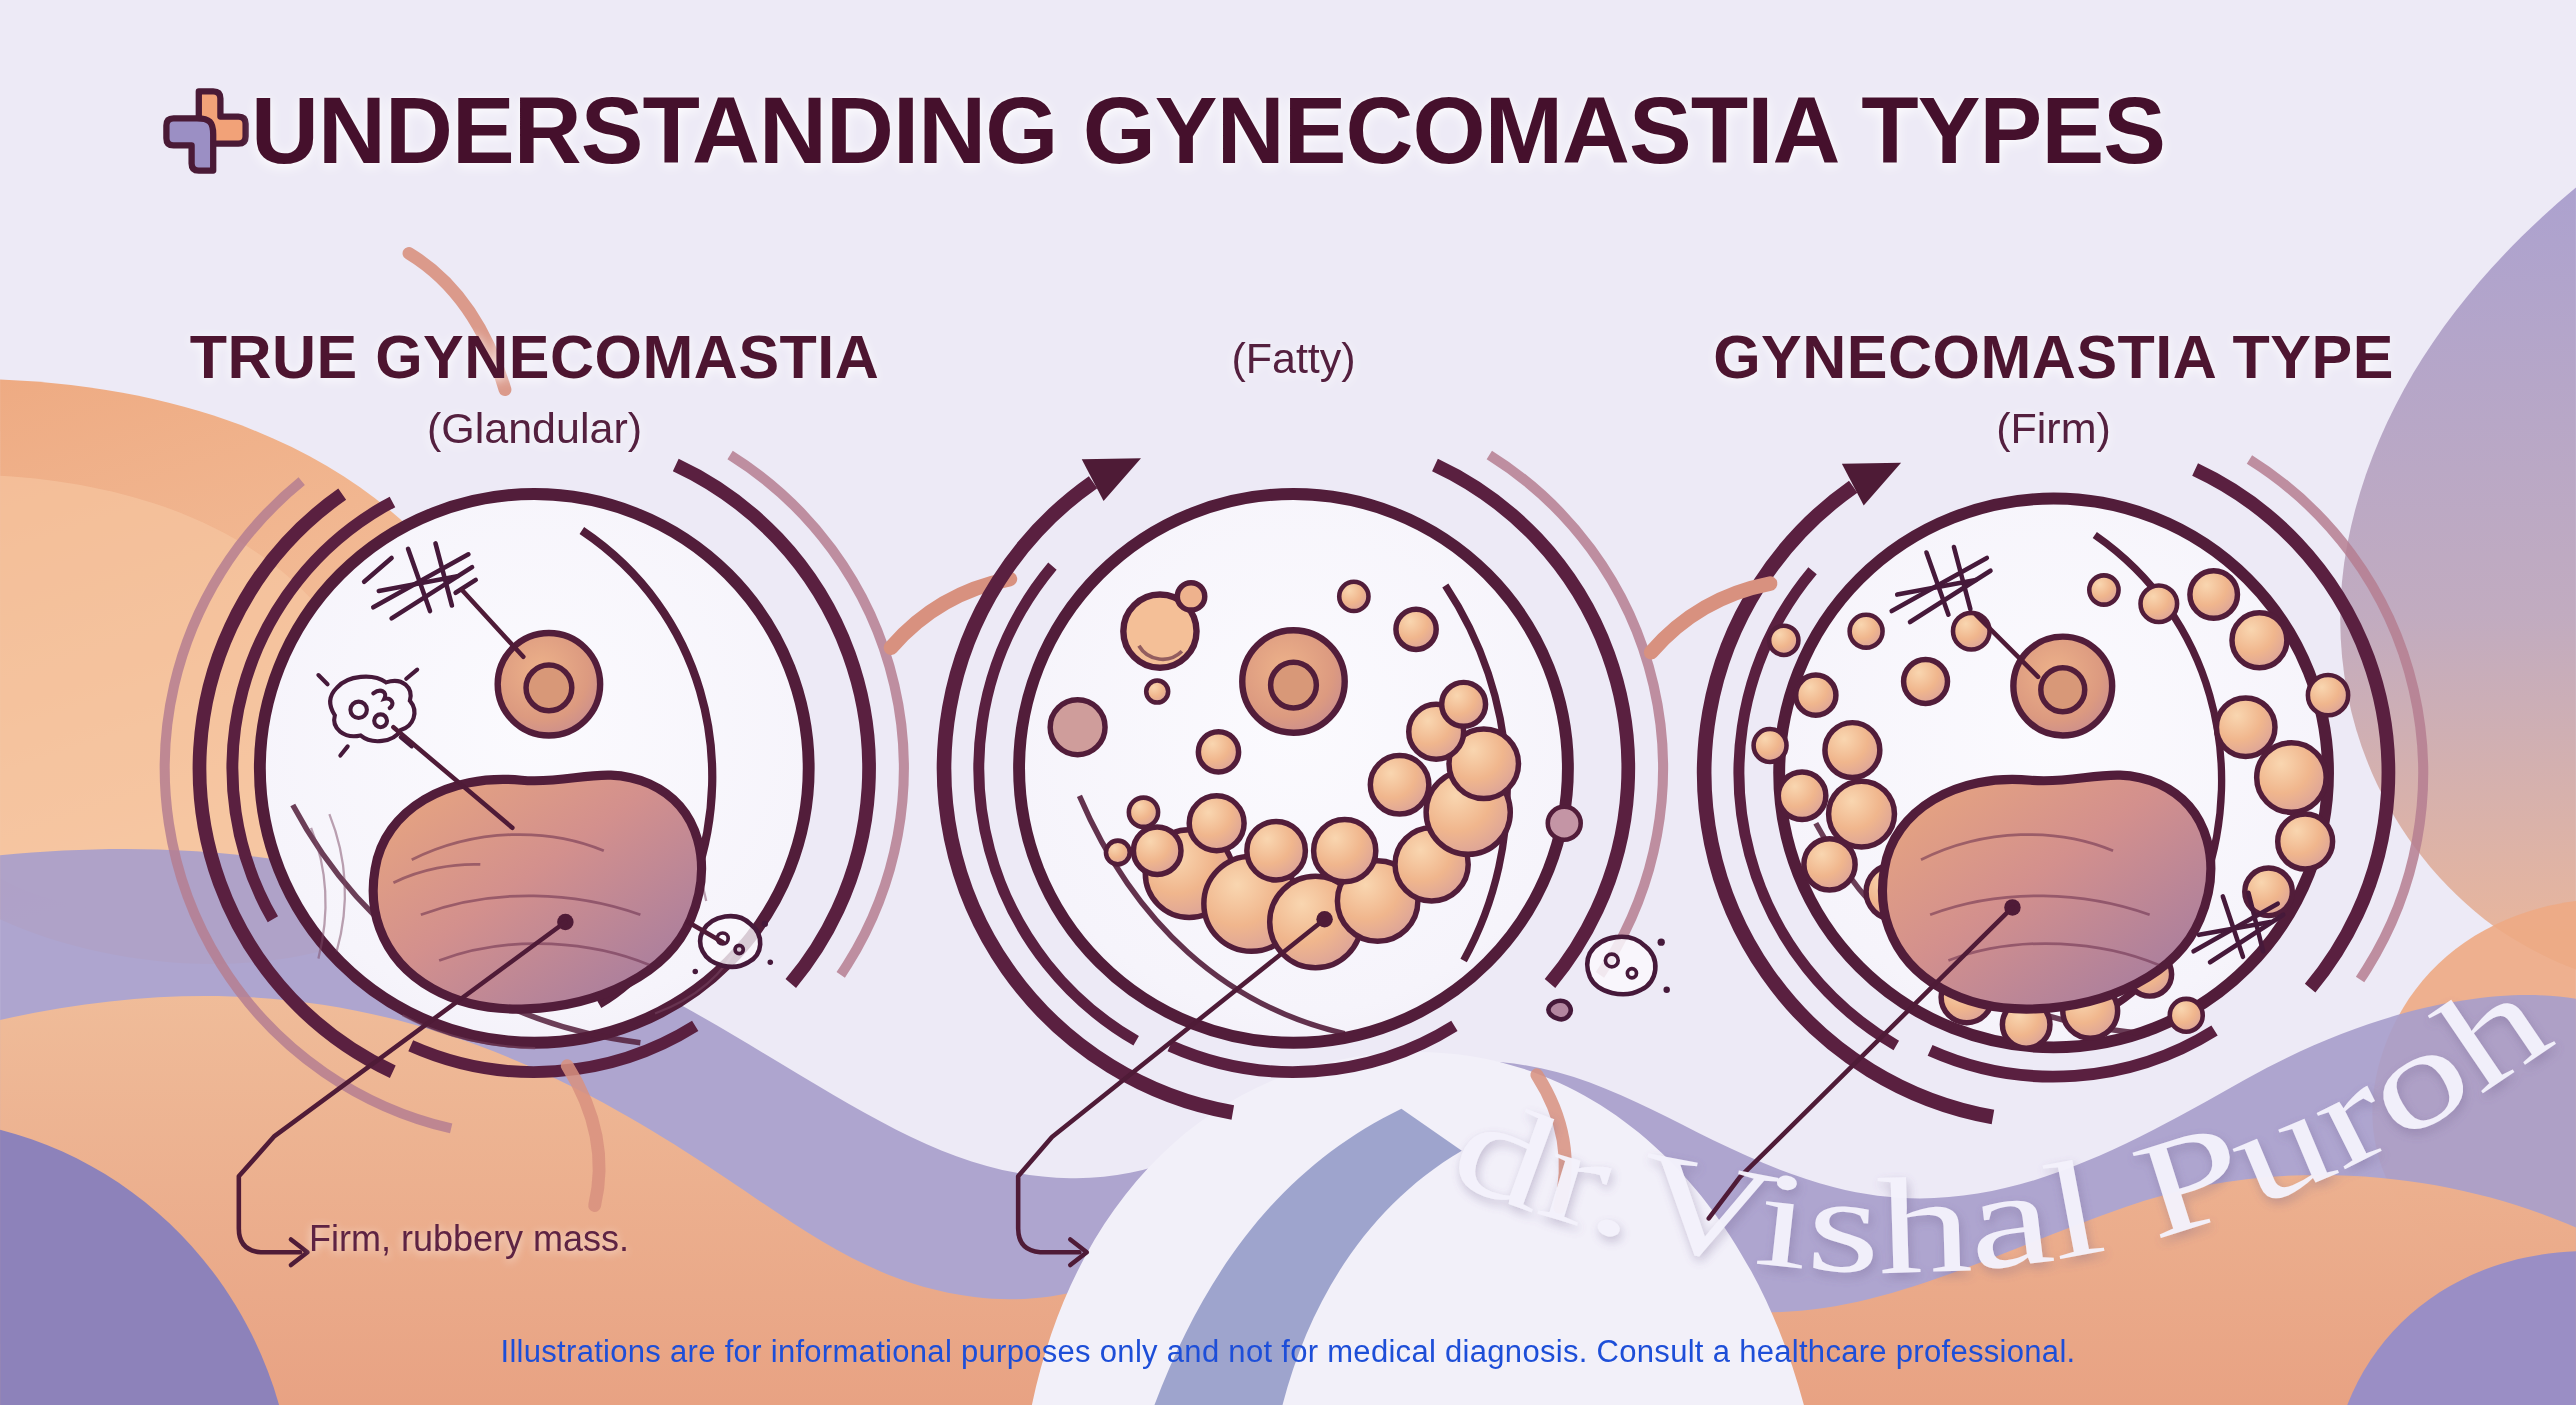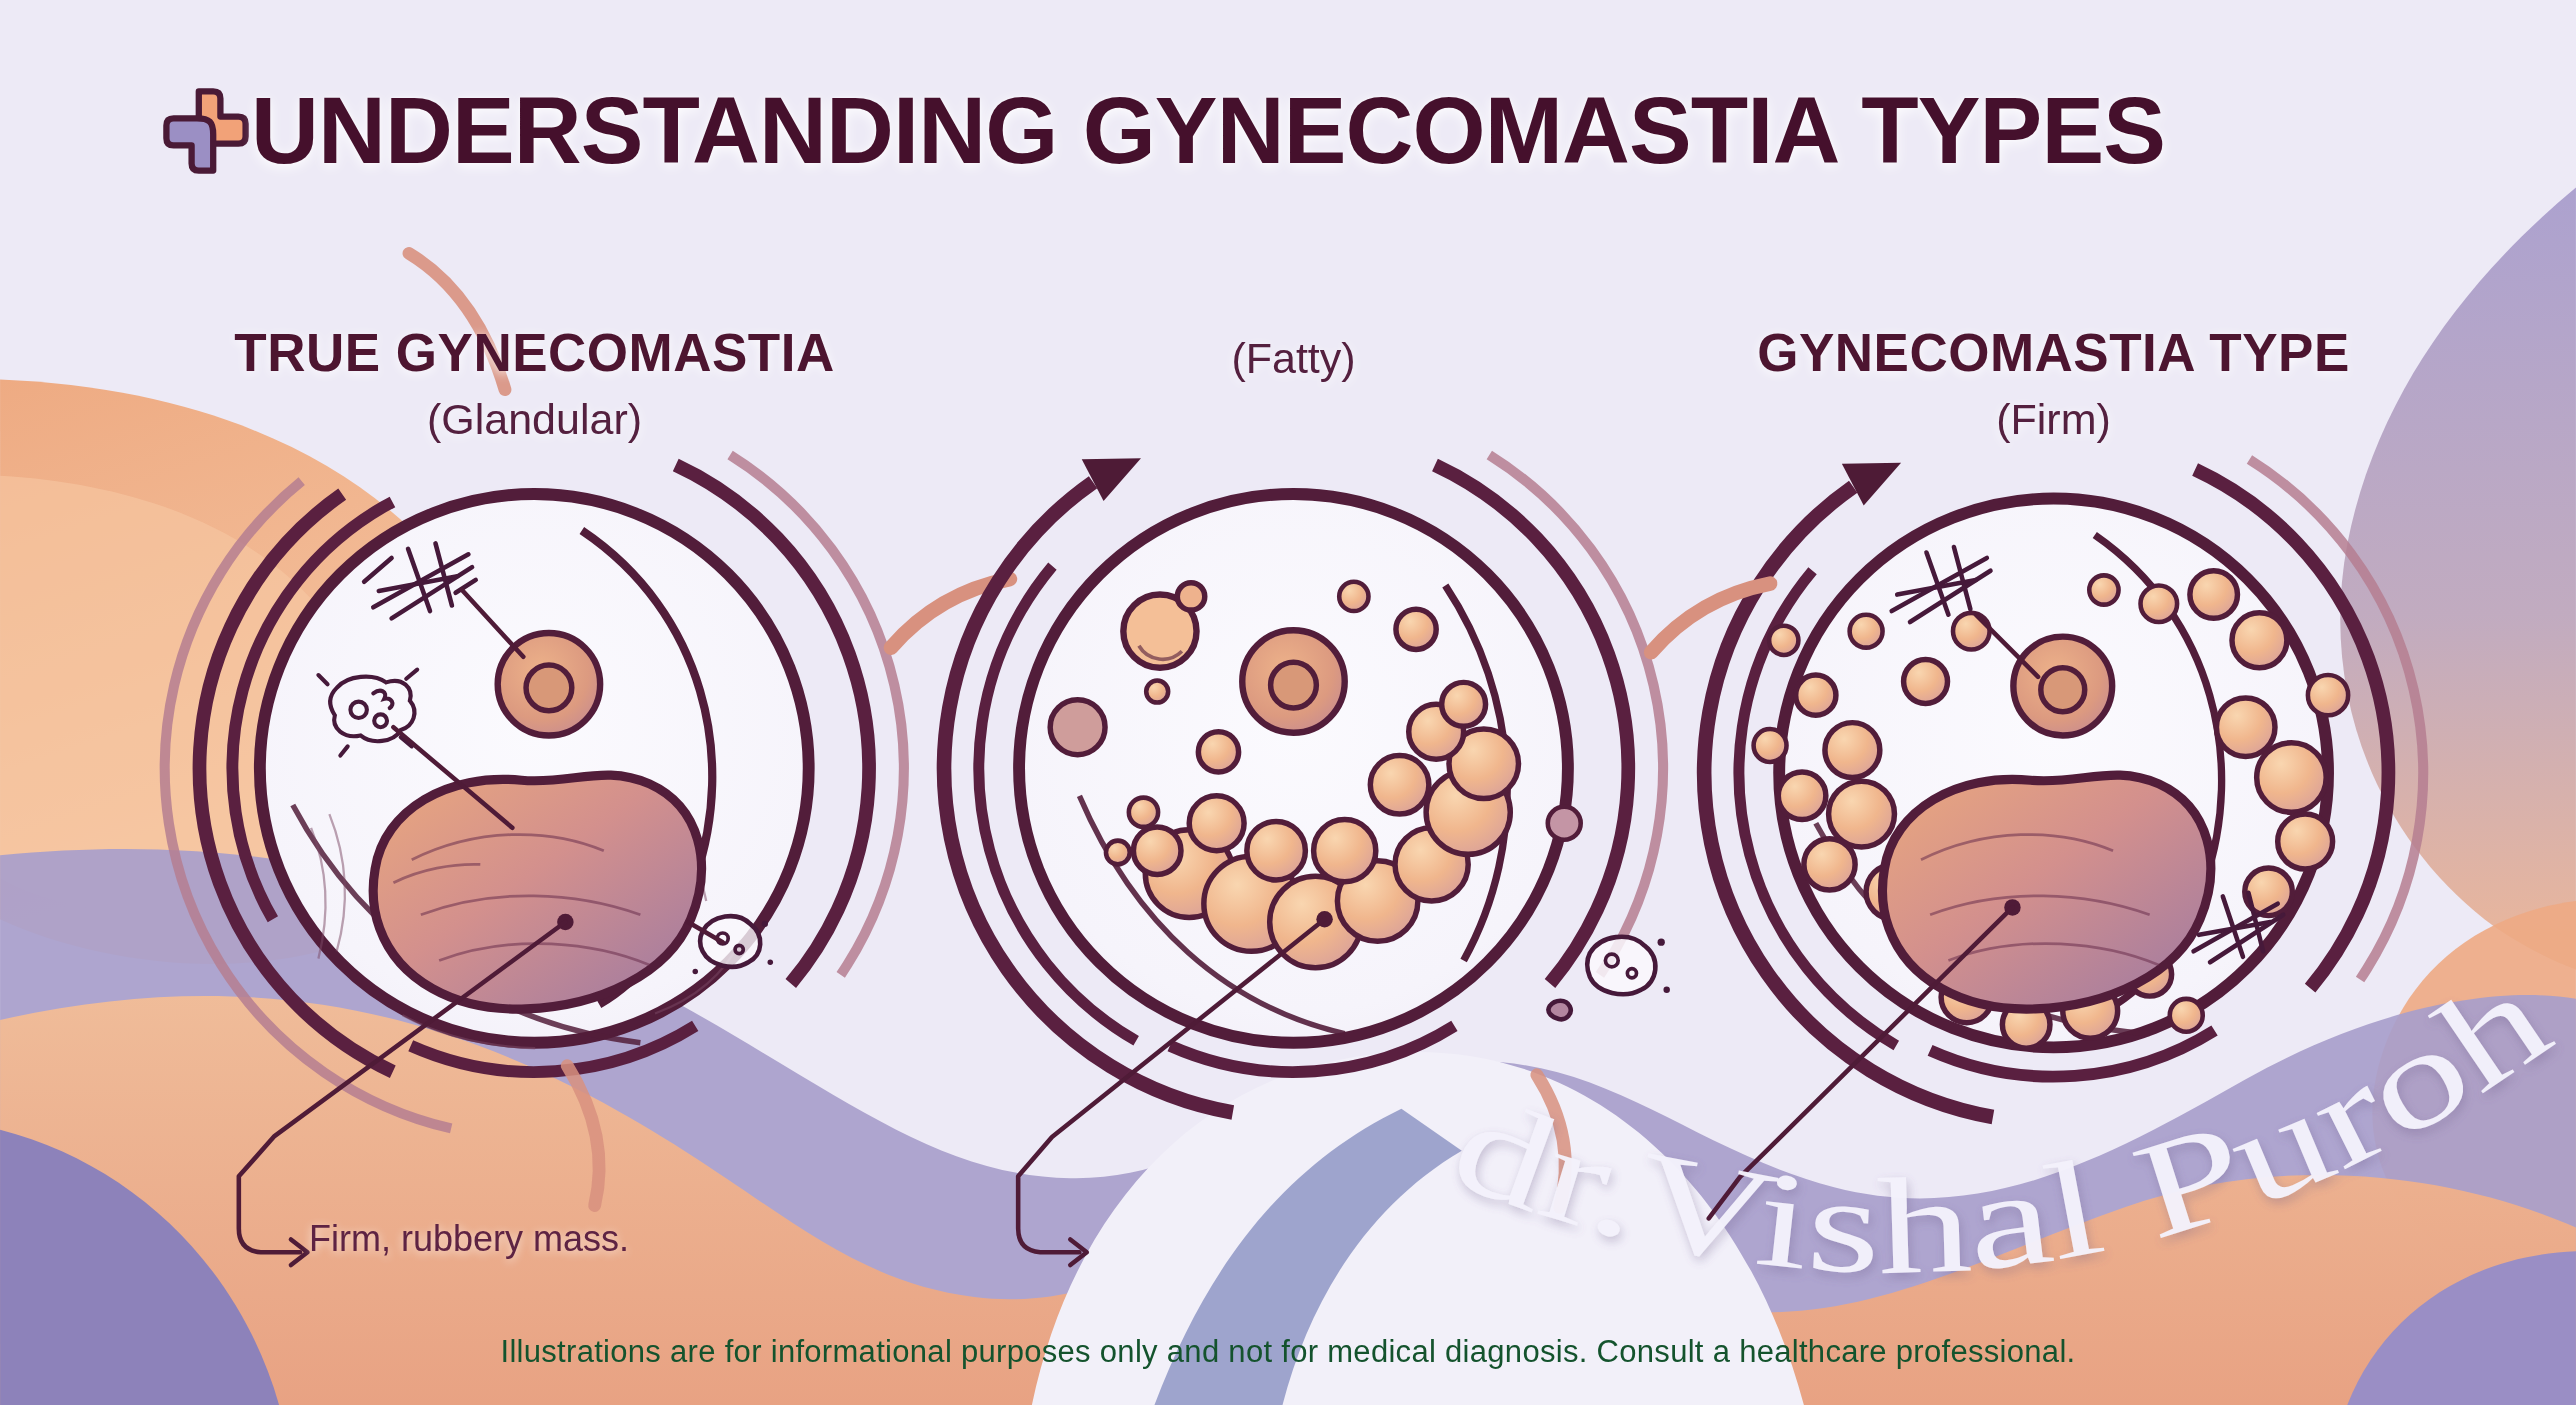--- a/index.html
+++ b/index.html
@@ -15,34 +15,34 @@
   .title-row .cross{width:90px;height:90px;flex:0 0 auto;}
   .main-title{
     font-size:94px;font-weight:800;letter-spacing:-0.9px;color:#45102c;
     text-shadow:0 2.7px 12.8px rgba(255,255,255,.95), 0 0 3.7px rgba(255,255,255,.6);
     white-space:nowrap;
   }
   .heading{
     position:absolute;top:322px;width:695px;text-align:center;
     color:#4d1530;text-shadow:0 1.8px 11px rgba(255,255,255,.9);
   }
-  .heading .h1{font-size:53px;font-weight:800;letter-spacing:0.5px;white-space:nowrap;}
+  .heading .h1{font-size:61px;font-weight:800;letter-spacing:0.5px;white-space:nowrap;}
   .heading .h2{font-size:43px;font-weight:400;margin-top:12px;color:#54203f;}
   .h-true{left:187px;}
   .h-pseudo{left:946px;}
   .h-combo{left:1706px;}
   .annotation{
     position:absolute;top:1218px;font-size:36px;font-weight:500;color:#5e2343;
     text-shadow:0 1.8px 9.1px rgba(255,255,255,.75);white-space:nowrap;
   }
   .a-true{left:309px;}
   .a-pseudo{left:1090px;}
   .footer{
     position:absolute;left:0;top:1334px;width:2576px;text-align:center;
-    font-size:31px;font-weight:500;color:#14532d;letter-spacing:0.3px;
+    font-size:31px;font-weight:500;color:#1d4ed8;letter-spacing:0.3px;
   }
 </style>
 </head>
 <body>
 
 <div class="canvas">
 
   <svg class="art" width="2576" height="1405" viewBox="0 0 2816 1536">
     <defs>
       <linearGradient id="gWaveR" x1="0" y1="0" x2="0" y2="1">

